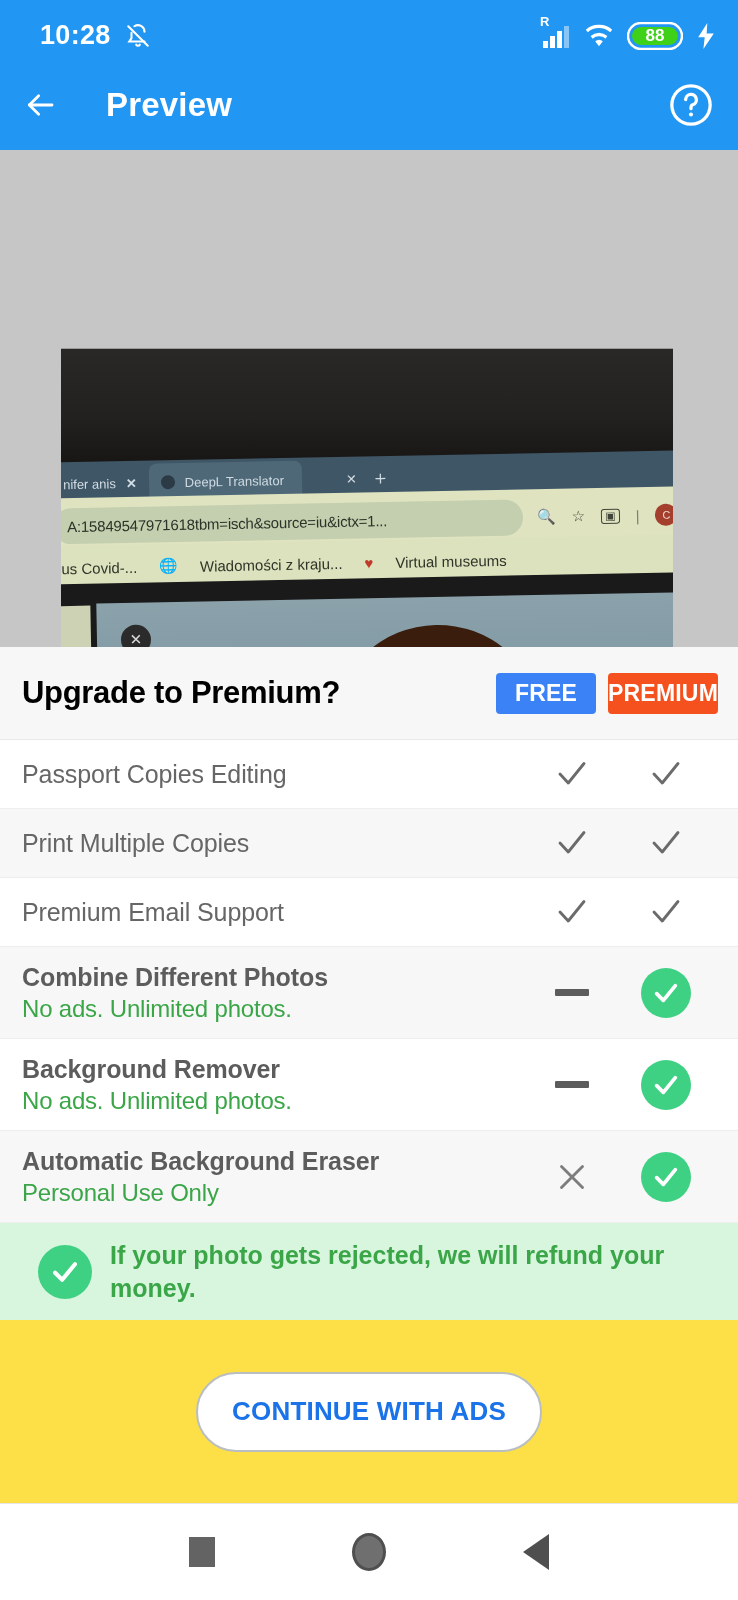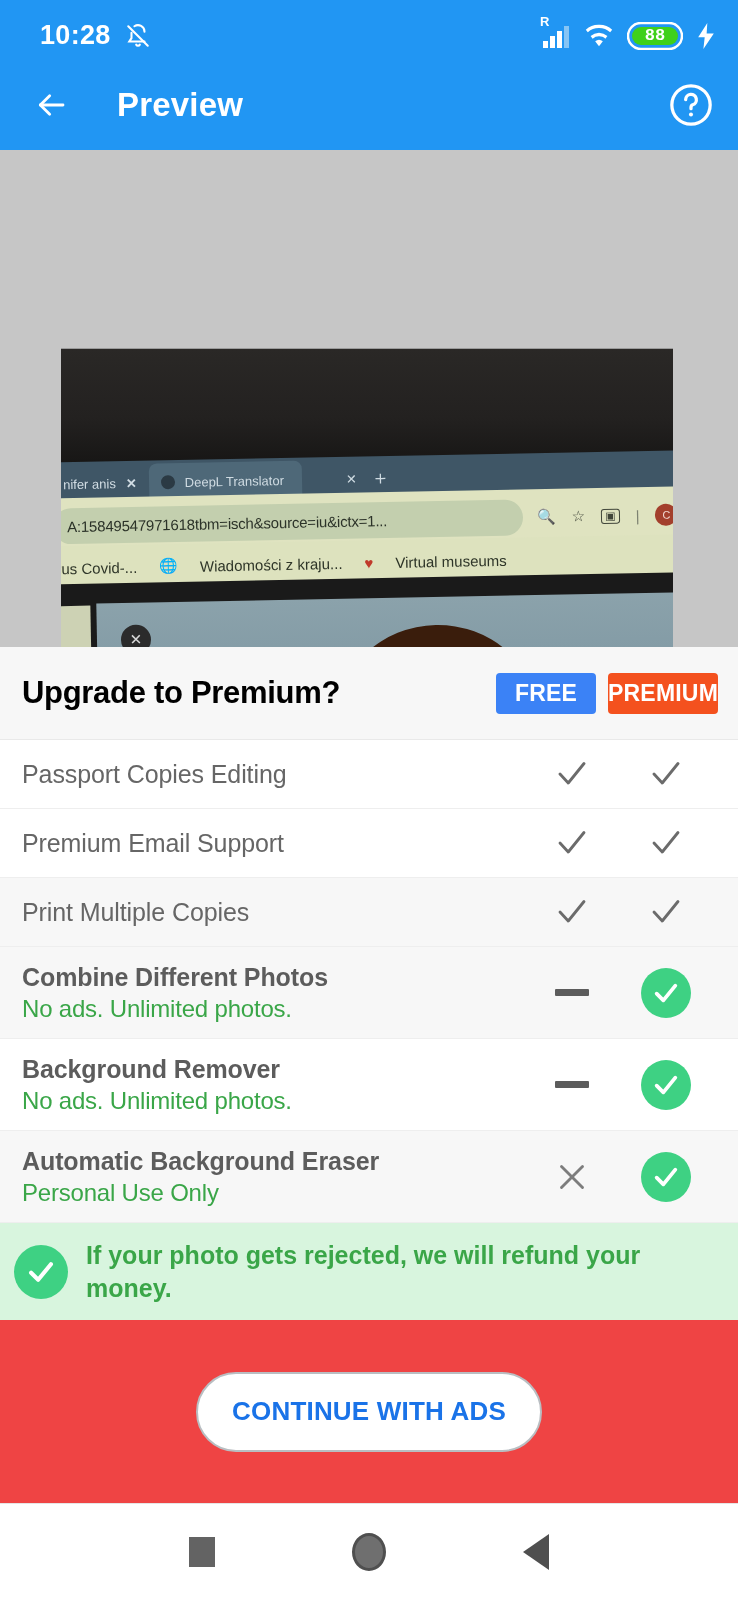--- a/index.html
+++ b/index.html
@@ -19,21 +19,21 @@
     padding:11px 22px 0 40px; flex:none;
   }
   .sb-left { display:flex; align-items:center; gap:14px; }
   .sb-clock { font-size:27px; font-weight:bold; letter-spacing:.3px; }
   .sb-right { display:flex; align-items:center; gap:13px; }
   .icon-svg { display:block; }
 
   
   .appbar {
     height:90px; background:#2196f3; color:#fff;
-    display:flex; align-items:center; padding:0 24px 0 31px; flex:none;
+    display:flex; align-items:center; padding:0 24px 0 20px; flex:none;
   }
   .appbar .title { font-size:33px; font-weight:bold; margin-left:46px; letter-spacing:.2px; }
   .appbar .spacer { flex:1; }
   .iconbtn { display:flex; align-items:center; justify-content:center; cursor:pointer; }
 
   
   .preview-area {
     background:#c6c6c6; flex:none; height:497px;
     position:relative; overflow:hidden;
   }
@@ -127,27 +127,27 @@
   .cell { width:84px; display:flex; align-items:center; justify-content:center; flex:none; }
   .cell.c2 { width:104px; }
   .tick { color:#6b6b6b; }
   .dash { width:34px; height:7px; background:#5c5c5c; border-radius:1px; }
   .cross { color:#7d7d7d; }
   .gcheck { width:50px; height:50px; border-radius:50%; background:#3ed183;
             display:flex; align-items:center; justify-content:center; }
 
   .refund {
     background:#d8f5de; display:flex; align-items:center; gap:18px;
-    padding:16px 32px 16px 14px; flex:none;
+    padding:16px 32px 16px 38px; flex:none;
   }
   .refund .gcheck { width:54px; height:54px; flex:none; }
   .refund-text { font-size:25px; font-weight:bold; color:#3aa648; line-height:1.3; }
 
   .actions {
-    background:#ef4444; flex:1; display:flex; align-items:center; justify-content:center;
+    background:#fde047; flex:1; display:flex; align-items:center; justify-content:center;
     gap:28px; border-bottom:1px solid #e5e5e5; padding:0 24px;
   }
   .btn-ghost {
     background:#fff; border:2px solid #b9bec2; border-radius:40px;
     color:#1a73e8; font-size:26px; font-weight:bold; letter-spacing:.2px;
     height:80px; padding:0 34px; display:flex; align-items:center; justify-content:center;
     cursor:pointer; font-family:"Liberation Sans", sans-serif;
   }
   .btn-primary {
     background:#f4600a; border:none; border-radius:40px; color:#fff;
@@ -191,21 +191,21 @@
           <rect x="23" y="2" width="5" height="22" fill="#86c5f5"></rect>
         </svg>
       </span>
       <span>
         <svg class="icon-svg" width="30" height="24" viewBox="0 0 24 20" fill="#ffffff">
           <path d="M12 18.5l3.2-4.1a5 5 0 0 0-6.4 0z"></path>
           <path d="M12 10.2c2 0 3.9.7 5.3 2l1.7-2.2A11 11 0 0 0 12 7.2a11 11 0 0 0-7 2.8l1.7 2.2a8 8 0 0 1 5.3-2z"></path>
           <path d="M12 3.4c3.5 0 6.8 1.3 9.3 3.5L23 4.7A15.5 15.5 0 0 0 12 .6 15.5 15.5 0 0 0 1 4.7l1.7 2.2A13.8 13.8 0 0 1 12 3.4z"></path>
         </svg>
       </span>
-      <span style="position:relative;display:inline-block;font-family:Liberation Mono, monospace;">
+      <span style="position:relative;display:inline-block;">
         <svg class="icon-svg" width="56" height="28" viewBox="0 0 56 28">
           <rect x="1" y="1" width="54" height="26" rx="13" fill="none" stroke="#ffffff" stroke-width="2.5"></rect>
           <rect x="5" y="5" width="46" height="18" rx="9" fill="#3fd01a"></rect>
         </svg>
         <span style="position:absolute;left:0;top:0;width:56px;height:28px;display:flex;align-items:center;justify-content:center;font-size:17px;font-weight:bold;color:#ffffff;">88</span>
       </span>
       <span>
         <svg class="icon-svg" width="20" height="26" viewBox="0 0 12 20" fill="#ffffff">
           <polygon points="7,0 0,11 5,11 4,20 12,8 6.5,8"></polygon>
         </svg>
@@ -306,43 +306,43 @@
       </div>
       <div class="cell c2">
         <span class="tick">
           <svg class="icon-svg" width="36" height="36" viewBox="0 0 24 24" fill="none" stroke="#6b6b6b" stroke-width="1.9" stroke-linecap="round" stroke-linejoin="round">
               <polyline points="4,12 9.5,18 20,5"></polyline>
             </svg>
         </span>
       </div>
     </div>
 
+    <div class="frow alt">
+      <div class="labels">
+        <div class="f-title">Print Multiple Copies</div>
+      </div>
+      <div class="cell">
+        <span class="tick">
+          <svg class="icon-svg" width="36" height="36" viewBox="0 0 24 24" fill="none" stroke="#6b6b6b" stroke-width="1.9" stroke-linecap="round" stroke-linejoin="round">
+              <polyline points="4,12 9.5,18 20,5"></polyline>
+            </svg>
+        </span>
+      </div>
+      <div class="cell c2">
+        <span class="tick">
+          <svg class="icon-svg" width="36" height="36" viewBox="0 0 24 24" fill="none" stroke="#6b6b6b" stroke-width="1.9" stroke-linecap="round" stroke-linejoin="round">
+              <polyline points="4,12 9.5,18 20,5"></polyline>
+            </svg>
+        </span>
+      </div>
+    </div>
+
     <div class="frow">
       <div class="labels">
         <div class="f-title">Premium Email Support</div>
-      </div>
-      <div class="cell">
-        <span class="tick">
-          <svg class="icon-svg" width="36" height="36" viewBox="0 0 24 24" fill="none" stroke="#6b6b6b" stroke-width="1.9" stroke-linecap="round" stroke-linejoin="round">
-              <polyline points="4,12 9.5,18 20,5"></polyline>
-            </svg>
-        </span>
-      </div>
-      <div class="cell c2">
-        <span class="tick">
-          <svg class="icon-svg" width="36" height="36" viewBox="0 0 24 24" fill="none" stroke="#6b6b6b" stroke-width="1.9" stroke-linecap="round" stroke-linejoin="round">
-              <polyline points="4,12 9.5,18 20,5"></polyline>
-            </svg>
-        </span>
-      </div>
-    </div>
-
-    <div class="frow alt">
-      <div class="labels">
-        <div class="f-title">Print Multiple Copies</div>
       </div>
       <div class="cell">
         <span class="tick">
           <svg class="icon-svg" width="36" height="36" viewBox="0 0 24 24" fill="none" stroke="#6b6b6b" stroke-width="1.9" stroke-linecap="round" stroke-linejoin="round">
               <polyline points="4,12 9.5,18 20,5"></polyline>
             </svg>
         </span>
       </div>
       <div class="cell c2">
         <span class="tick">

